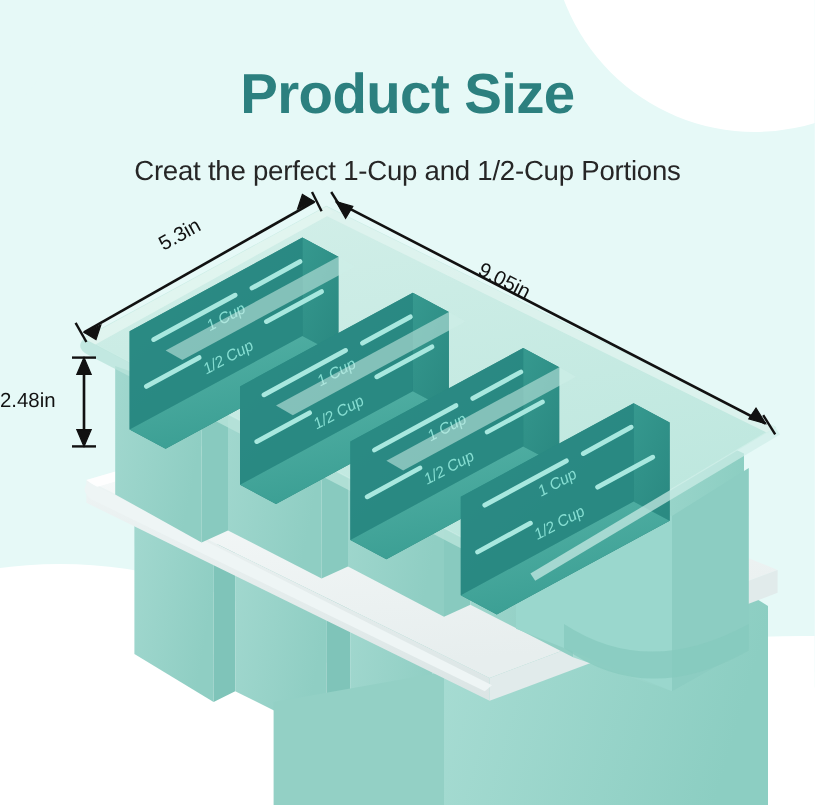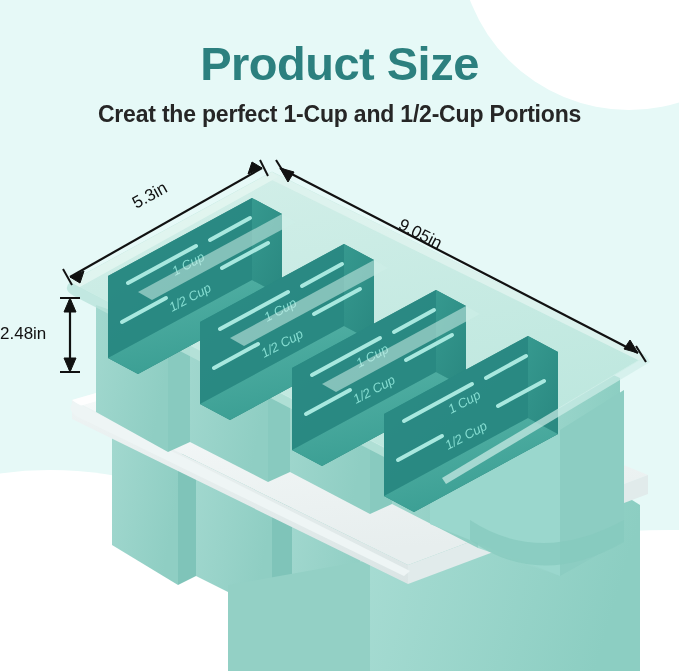--- a/index.html
+++ b/index.html
@@ -30,27 +30,27 @@
   }
   .bg-corner-br{
     position:absolute;left:250px;top:530px;width:700px;height:320px;
     background:#ffffff;z-index:1;
     border-radius:60% 0 0 0;
   }
 
   
   .header{position:absolute;left:0;top:0;width:679px;z-index:6;text-align:center;}
   .title{
-    margin:3px;padding-top:36px;
+    margin:17px;padding-top:36px;
     font-size:47px;font-weight:bold;letter-spacing:-0.5px;
     color:#2c807f;line-height:1.06;
   }
   .subtitle{
     margin:0;padding-top:9px;
-    font-size:23px;font-weight:700;color:#262626;letter-spacing:-0.2px;
+    font-size:23px;font-weight:400;color:#262626;letter-spacing:-0.2px;
   }
 
   
   .scene{position:absolute;left:0;top:0;width:679px;height:671px;z-index:4;}
   .dims{position:absolute;left:0;top:0;width:679px;height:671px;z-index:7;pointer-events:none;}
   .dimtext{
     position:absolute;font-size:17px;color:#111;font-family:"Liberation Sans",sans-serif;
     white-space:nowrap;z-index:8;
   }
   #dim-w-label{left:129px;top:196px;transform:rotate(-29deg);transform-origin:left top;}

